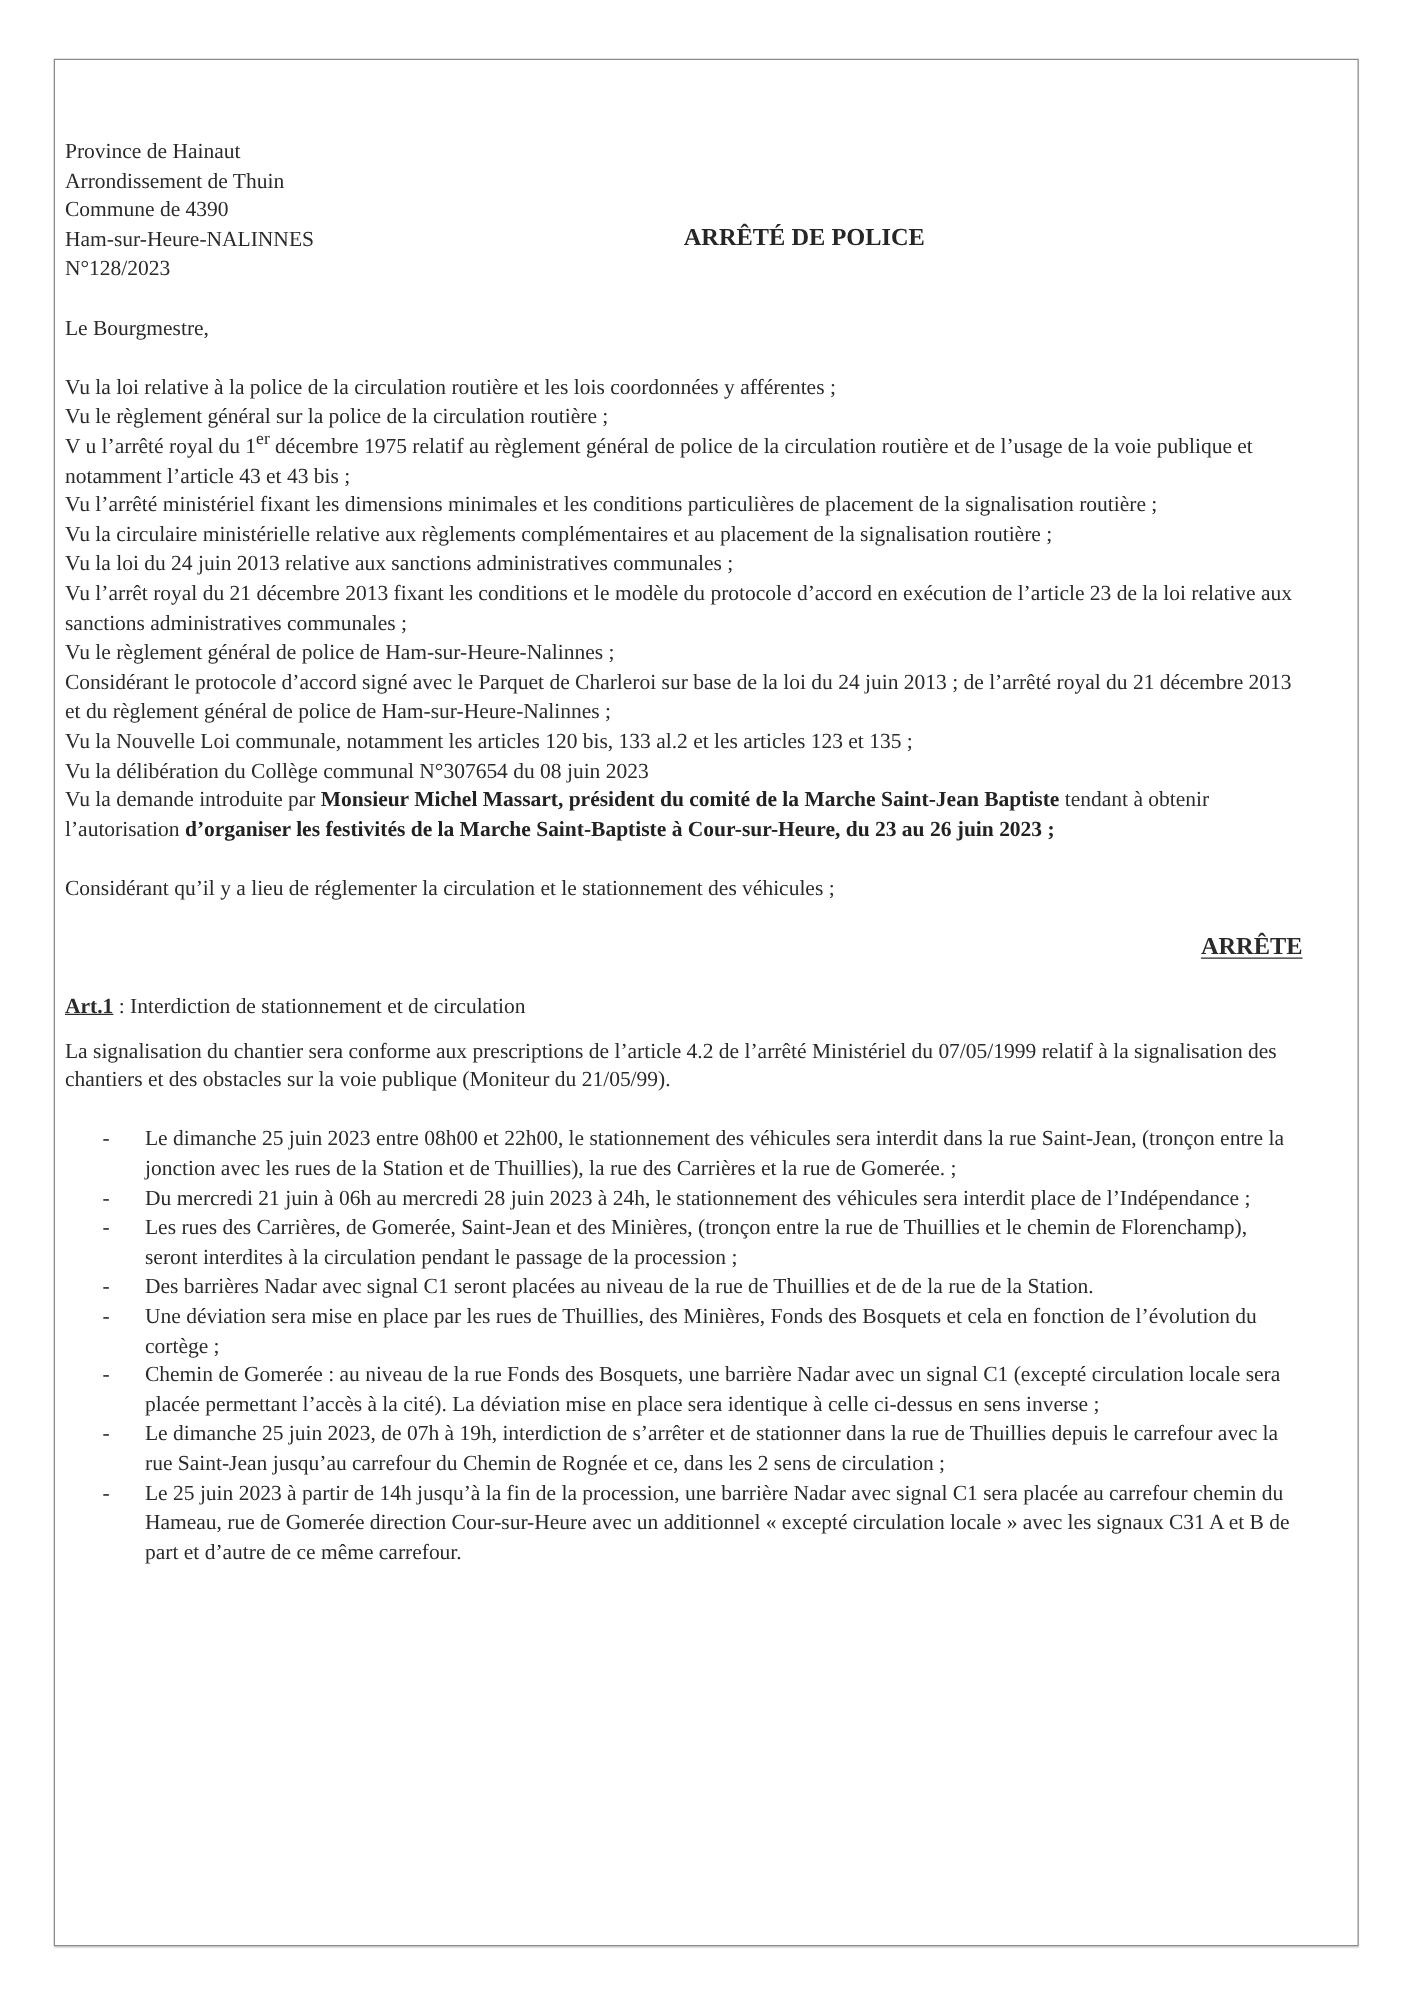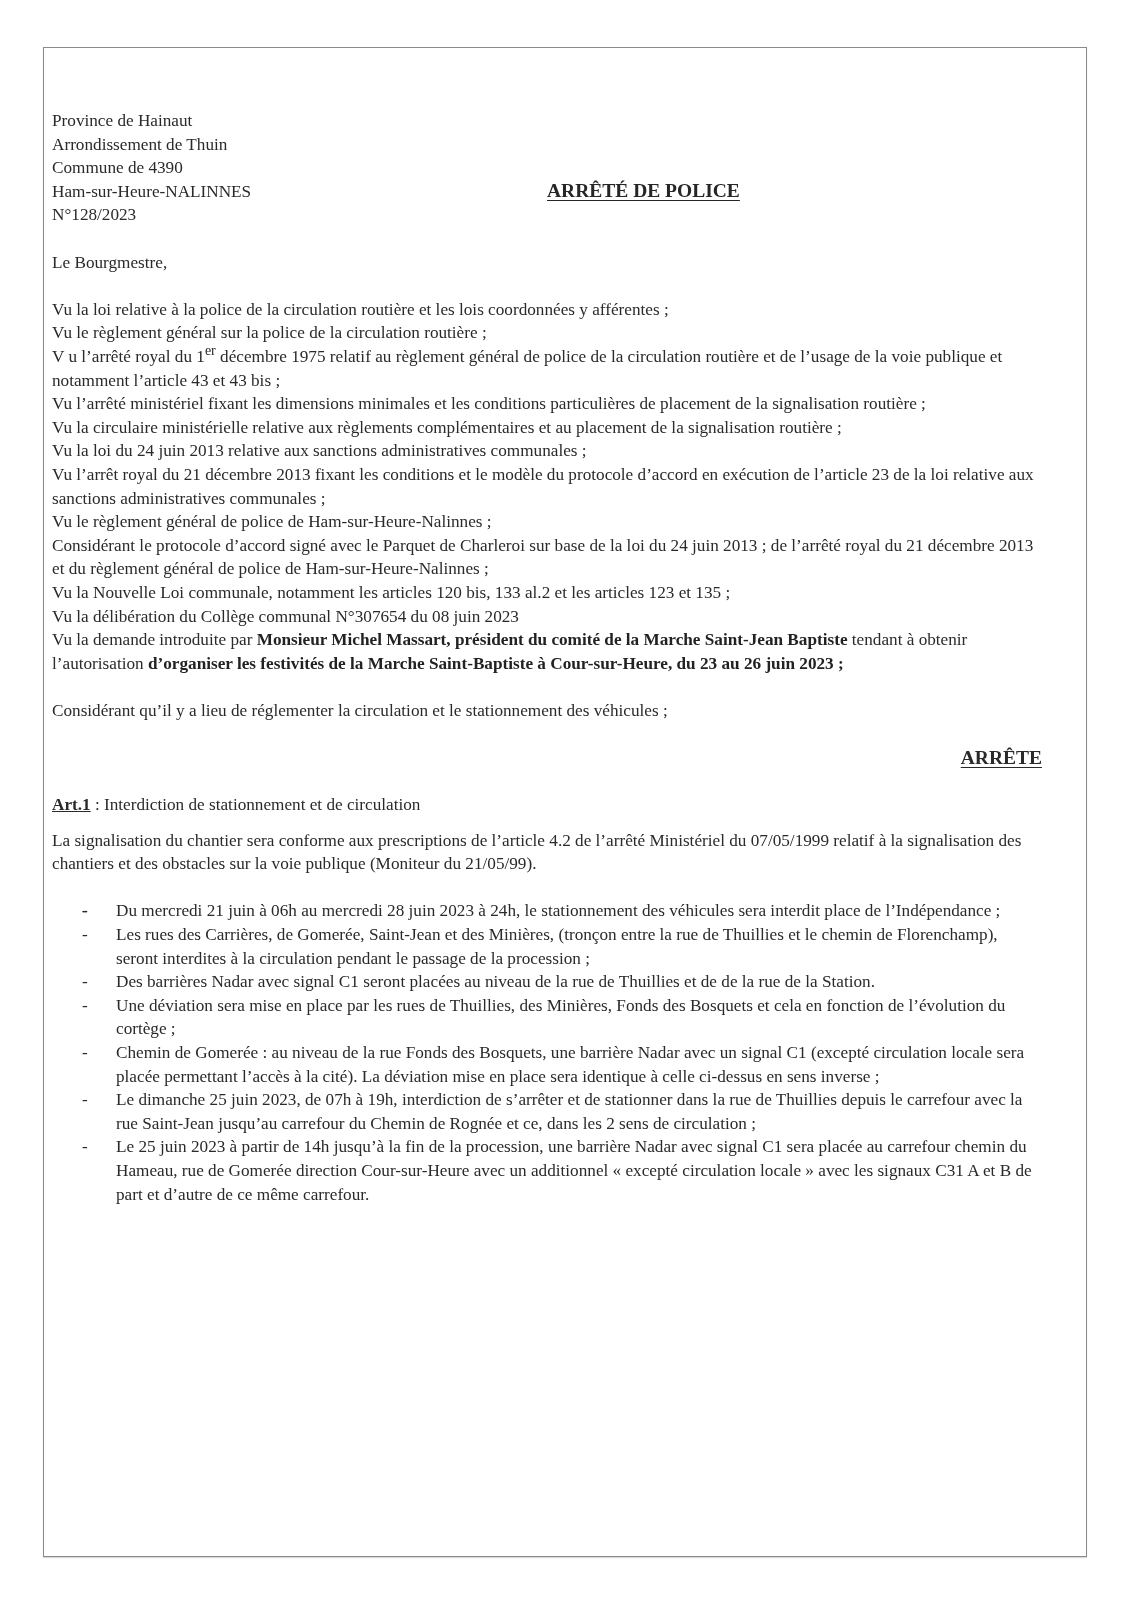--- a/index.html
+++ b/index.html
@@ -11,21 +11,21 @@
   }
   .doc {
     position: absolute; left: 52px; top: 109px; width: 990px;
     font-family: "Liberation Serif", "DejaVu Serif", serif;
     font-size: 17.2px; line-height: 23.6px; color: #2a2a2a;
   }
   .header { position: relative; height: 118px; }
   .header .addr div { white-space: nowrap; }
   .title-main {
     position: absolute; left: 495px; top: 70px;
-    font-weight: bold; font-size: 19.5px; text-decoration: underline;
+    font-weight: bold; font-size: 19.5px; 
     text-underline-offset: 3px; color: #262626; white-space: nowrap;
   }
   .spacer { height: 23.6px; }
   p { margin: 0; }
   .b { font-weight: bold; color: #222; }
   .center-title {
     text-align: right; font-weight: bold; font-size: 19.5px;
     text-decoration: underline; text-underline-offset: 3px;
     margin: 24px 0 23px 0; padding-left: 20px;
   }
@@ -75,21 +75,21 @@
     <p>Considérant qu’il y a lieu de réglementer la circulation et le stationnement des véhicules ;</p>
   </div>
 
   <div class="center-title">ARRÊTE</div>
 
   <p class="art"><span class="art-num">Art.1</span><span> : Interdiction de stationnement et de circulation</span></p>
 
   <p>La signalisation du chantier sera conforme aux prescriptions de l’article 4.2 de l’arrêté Ministériel du 07/05/1999 relatif à la signalisation des chantiers et des obstacles sur la voie publique (Moniteur du 21/05/99).</p>
 
   <ul class="items">
-    <li><span class="dash">-</span></li>
+    <li><span class="dash">-</span><span>Le dimanche 25 juin 2023 entre 08h00 et 22h00, le stationnement des véhicules sera interdit dans la rue Saint-Jean, (tronçon entre la jonction avec les rues de la Station et de Thuillies), la rue des Carrières et la rue de Gomerée. ;</span></li>
     <li><span class="dash">-</span><span>Du mercredi 21 juin à 06h au mercredi 28 juin 2023 à 24h, le stationnement des véhicules sera interdit place de l’Indépendance ;</span></li>
     <li><span class="dash">-</span><span>Les rues des Carrières, de Gomerée, Saint-Jean et des Minières, (tronçon entre la rue de Thuillies et le chemin de Florenchamp), seront interdites à la circulation pendant le passage de la procession ;</span></li>
     <li><span class="dash">-</span><span>Des barrières Nadar avec signal C1 seront placées au niveau de la rue de Thuillies et de de la rue de la Station.</span></li>
     <li><span class="dash">-</span><span>Une déviation sera mise en place par les rues de Thuillies, des Minières, Fonds des Bosquets et cela en fonction de l’évolution du cortège ;</span></li>
     <li><span class="dash">-</span><span>Chemin de Gomerée : au niveau de la rue Fonds des Bosquets, une barrière Nadar avec un signal C1 (excepté circulation locale sera placée permettant l’accès à la cité). La déviation mise en place sera identique à celle ci-dessus en sens inverse ;</span></li>
     <li><span class="dash">-</span><span>Le dimanche 25 juin 2023, de 07h à 19h, interdiction de s’arrêter et de stationner dans la rue de Thuillies depuis le carrefour avec la rue Saint-Jean jusqu’au carrefour du Chemin de Rognée et ce, dans les 2 sens de circulation ;</span></li>
     <li><span class="dash">-</span><span>Le 25 juin 2023 à partir de 14h jusqu’à la fin de la procession, une barrière Nadar avec signal C1 sera placée au carrefour chemin du Hameau, rue de Gomerée direction Cour-sur-Heure avec un additionnel « excepté circulation locale » avec les signaux C31 A et B de part et d’autre de ce même carrefour.</span></li>
   </ul>
 </div>
 

